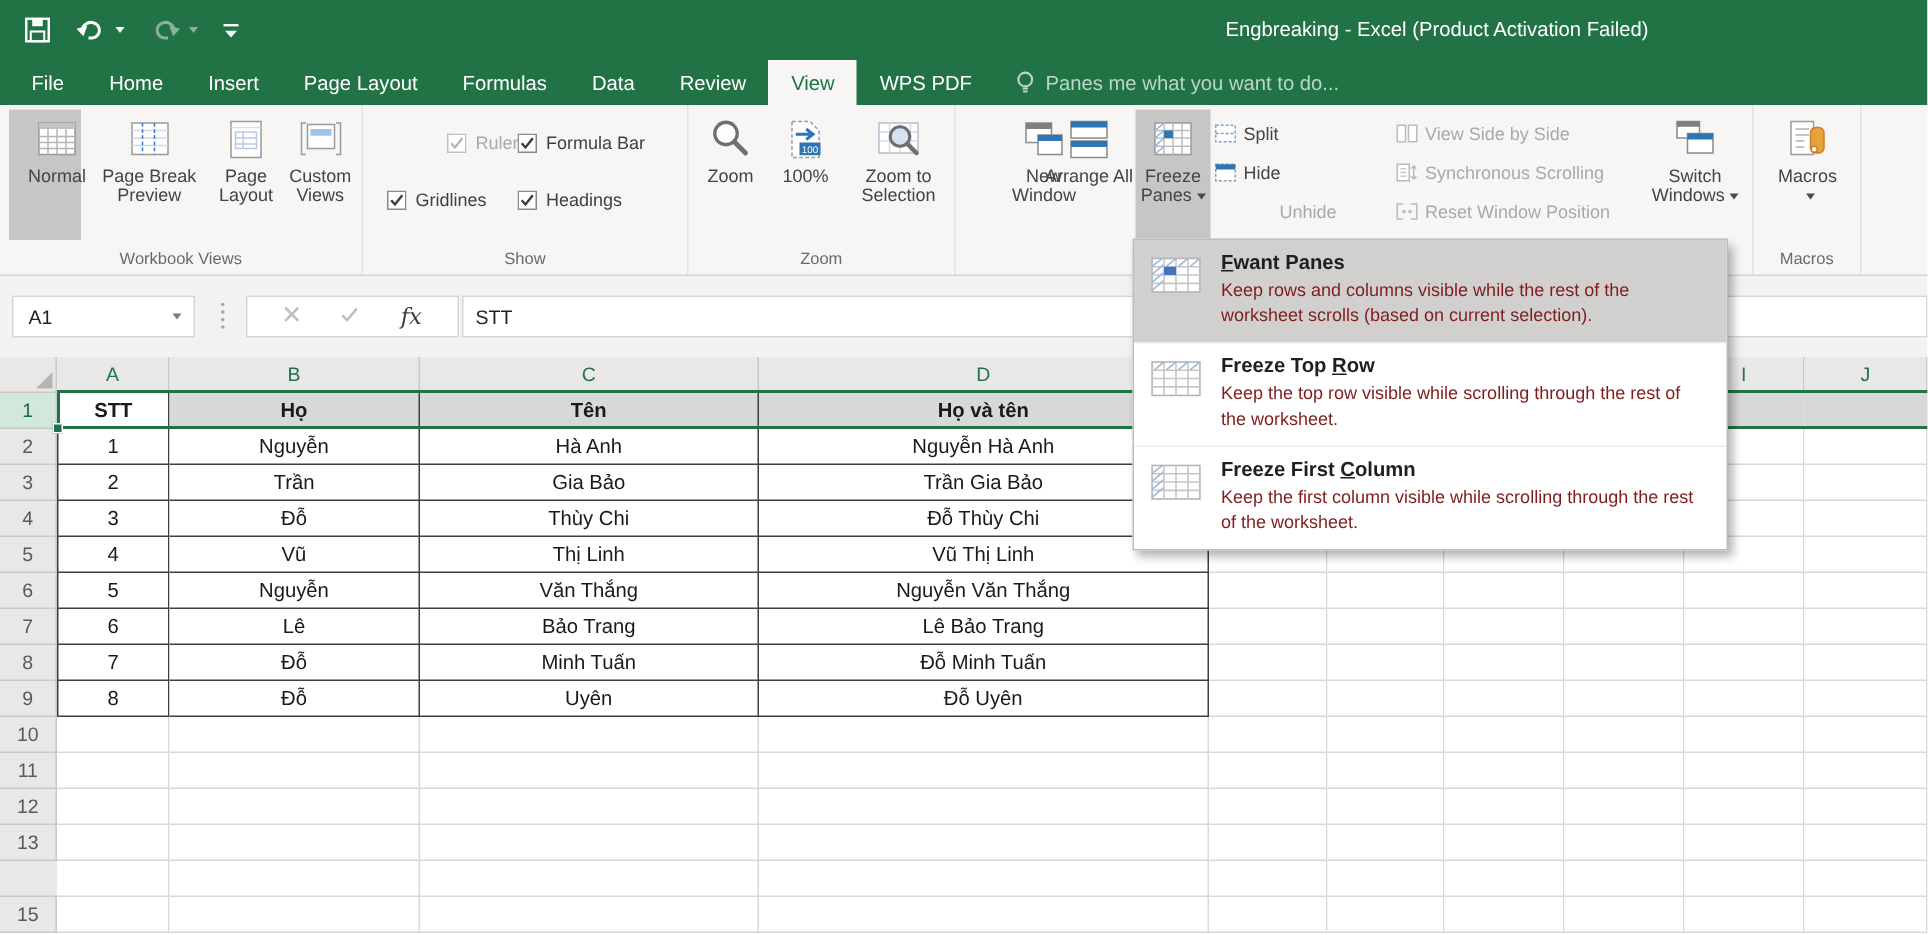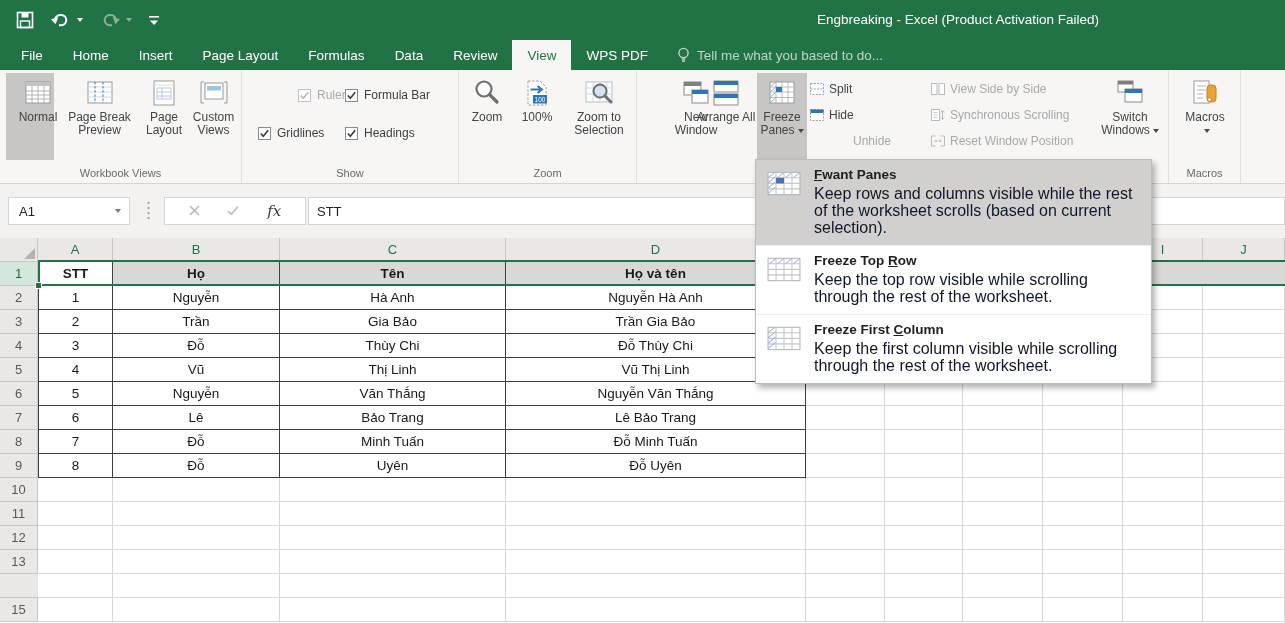--- a/index.html
+++ b/index.html
@@ -58,21 +58,21 @@
   .fillhandle { position:absolute; left:35px; top:44px; width:7px; height:7px; background:#217346; border:1px solid #fff; z-index:6; }
 
   
   .menu { position:absolute; left:755px; top:159px; width:397px; background:#fff; border:1px solid #bdbcbb; box-shadow:3px 4px 6px rgba(0,0,0,.3); z-index:50; }
   .mitem { display:flex; gap:11px; padding:7px 10px 9px 11px; }
   .mitem.hl { background:#d1d0cf; }
   .mitem.sep { border-top:1px solid #ececec; }
   .mi-icon { flex:0 0 36px; padding-top:4px; }
   .mi-title { font-size:13.5px; font-weight:bold; color:#1f1f1f; margin-bottom:3px; }
   .mi-title .u { text-decoration:underline; }
-  .mi-desc { font-size:16px; color:#0f172a; line-height:17px; max-width:322px; }
+  .mi-desc { font-size:12px; color:#7f1d1d; line-height:17px; max-width:322px; }
 </style>
 </head>
 <body>
 
 <div class="titlebar">
   <div class="qat">
     <span class="qbtn">
       <svg width="18" height="18" viewBox="0 0 18 18">
           <rect x="1.5" y="1.5" width="15" height="15" fill="none" stroke="#fff" stroke-width="1.6"></rect>
           <rect x="5.5" y="1.5" width="7" height="5" fill="#fff"></rect>
@@ -111,21 +111,21 @@
   <div class="tab">Formulas</div>
   <div class="tab">Data</div>
   <div class="tab">Review</div>
   <div class="tab active">View</div>
   <div class="tab">WPS PDF</div>
   <div class="tellme">
     <svg width="13" height="17" viewBox="0 0 13 17">
         <circle cx="6.5" cy="6" r="4.6" fill="none" stroke="#b9d6c6" stroke-width="1.4"></circle>
         <path d="M4.7 12 H8.3 M5 14 H8" stroke="#b9d6c6" stroke-width="1.4"></path>
       </svg>
-    <span>Tell me what you based to do...</span>
+    <span>Panes me what you want to do...</span>
   </div>
 </div>
 
 <div class="ribbon">
 
   <div class="group" style="left:0;width:242px;">
     <div class="bigbtn pressed" style="left:6px;width:48px;padding-left:16px;">
       <svg width="30" height="30" viewBox="0 0 30 30">
           <rect x="3" y="4" width="24" height="21" fill="#fff" stroke="#999"></rect>
           <rect x="3" y="4" width="24" height="4" fill="#c3c3c3"></rect>

